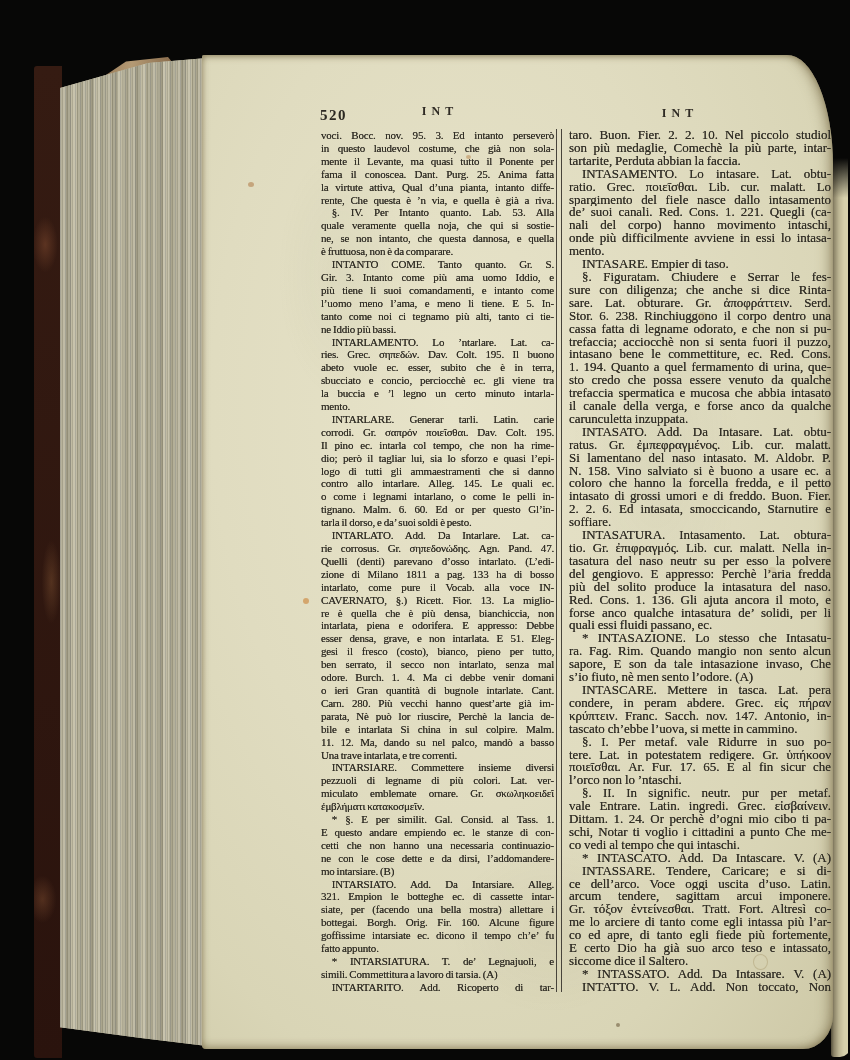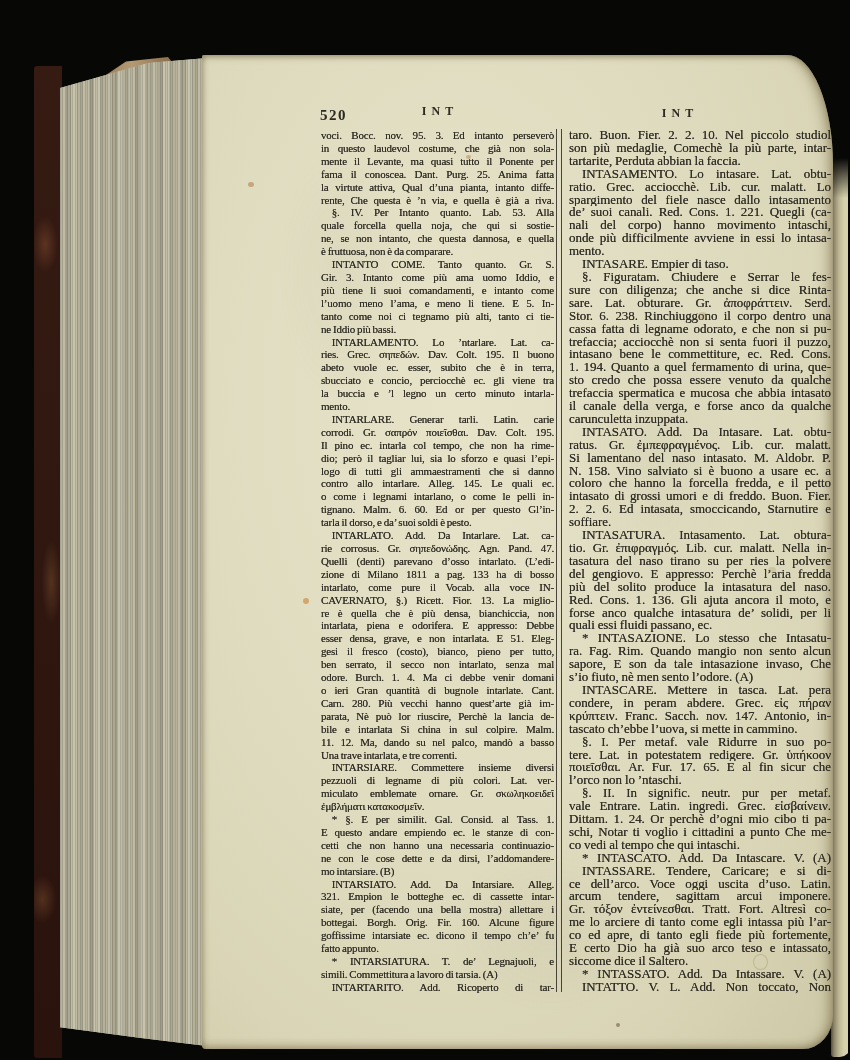--- a/index.html
+++ b/index.html
@@ -81,21 +81,21 @@
   <div class="rule"></div>
 
   <div class="col col-left">
       <div class="line">voci. Bocc. nov. 95. 3. Ed intanto perseverò</div>
       <div class="line">in questo laudevol costume, che già non sola-</div>
       <div class="line">mente il Levante, ma quasi tutto il Ponente per</div>
       <div class="line">fama il conoscea. Dant. Purg. 25. Anima fatta</div>
       <div class="line">la virtute attiva, Qual d’una pianta, intanto diffe-</div>
       <div class="line">rente, Che questa è ’n via, e quella è già a riva.</div>
       <div class="line"> §. IV. Per Intanto quanto. Lab. 53. Alla</div>
-      <div class="line">quale forcella quella noja, che qui si sostie-</div>
+      <div class="line">quale veramente quella noja, che qui si sostie-</div>
       <div class="line">ne, se non intanto, che questa dannosa, e quella</div>
       <div class="line end">è fruttuosa, non è da comparare.</div>
       <div class="line"> INTANTO COME. Tanto quanto. Gr. S.</div>
       <div class="line">Gir. 3. Intanto come più ama uomo Iddio, e</div>
       <div class="line">più tiene li suoi comandamenti, e intanto come</div>
       <div class="line">l’uomo meno l’ama, e meno li tiene. E 5. In-</div>
       <div class="line">tanto come noi ci tegnamo più alti, tanto ci tie-</div>
       <div class="line end">ne Iddio più bassi.</div>
       <div class="line"> INTARLAMENTO. Lo ’ntarlare. Lat. ca-</div>
       <div class="line">ries. Grec. σηπεδών. Dav. Colt. 195. Il buono</div>
@@ -147,21 +147,21 @@
       <div class="line end">fatto appunto.</div>
       <div class="line"> * INTARSIATURA. T. de’ Legnajuoli, e</div>
       <div class="line end">simili. Commettitura a lavoro di tarsia. (A)</div>
       <div class="line"> INTARTARITO. Add. Ricoperto di tar-</div>
     </div>
   <div class="col col-right">
       <div class="line">taro. Buon. Fier. 2. 2. 10. Nel piccolo studiol</div>
       <div class="line">son più medaglie, Comechè la più parte, intar-</div>
       <div class="line end">tartarite, Perduta abbian la faccia.</div>
       <div class="line"> INTASAMENTO. Lo intasare. Lat. obtu-</div>
-      <div class="line">ratio. Grec. acciocchè. Lib. cur. malatt. Lo</div>
+      <div class="line">ratio. Grec. ποιεῖσθαι. Lib. cur. malatt. Lo</div>
       <div class="line">spargimento del fiele nasce dallo intasamento</div>
       <div class="line">de’ suoi canali. Red. Cons. 1. 221. Quegli (ca-</div>
       <div class="line">nali del corpo) hanno movimento intaschi,</div>
       <div class="line">onde più difficilmente avviene in essi lo intasa-</div>
       <div class="line end">mento.</div>
       <div class="line end"> INTASARE. Empier di taso.</div>
       <div class="line"> §. Figuratam. Chiudere e Serrar le fes-</div>
       <div class="line">sure con diligenza; che anche si dice Rinta-</div>
       <div class="line">sare. Lat. obturare. Gr. ἀποφράττειν. Serd.</div>
       <div class="line">Stor. 6. 238. Rinchiuggono il corpo dentro una</div>
@@ -176,21 +176,21 @@
       <div class="line"> INTASATO. Add. Da Intasare. Lat. obtu-</div>
       <div class="line">ratus. Gr. ἐμπεφραγμένος. Lib. cur. malatt.</div>
       <div class="line">Si lamentano del naso intasato. M. Aldobr. P.</div>
       <div class="line">N. 158. Vino salviato si è buono a usare ec. a</div>
       <div class="line">coloro che hanno la forcella fredda, e il petto</div>
       <div class="line">intasato di grossi umori e di freddo. Buon. Fier.</div>
       <div class="line">2. 2. 6. Ed intasata, smoccicando, Starnutire e</div>
       <div class="line end">soffiare.</div>
       <div class="line"> INTASATURA. Intasamento. Lat. obtura-</div>
       <div class="line">tio. Gr. ἐπιφραγμός. Lib. cur. malatt. Nella in-</div>
-      <div class="line">tasatura del naso tirano su per ries la polvere</div>
+      <div class="line">tasatura del naso neutr su per esso la polvere</div>
       <div class="line">del gengiovo. E appresso: Perchè l’aria fredda</div>
       <div class="line">più del solito produce la intasatura del naso.</div>
       <div class="line">Red. Cons. 1. 136. Gli ajuta ancora il moto, e</div>
       <div class="line">forse anco qualche intasatura de’ solidi, per li</div>
       <div class="line end">quali essi fluidi passano, ec.</div>
       <div class="line"> * INTASAZIONE. Lo stesso che Intasatu-</div>
       <div class="line">ra. Fag. Rim. Quando mangio non sento alcun</div>
       <div class="line">sapore, E son da tale intasazione invaso, Che</div>
       <div class="line end">s’io fiuto, nè men sento l’odore. (A)</div>
       <div class="line"> INTASCARE. Mettere in tasca. Lat. pera</div>

